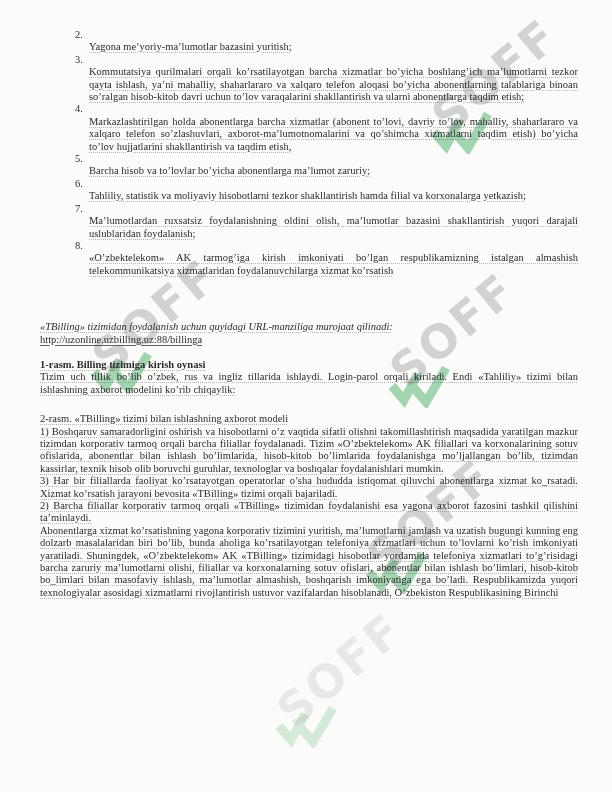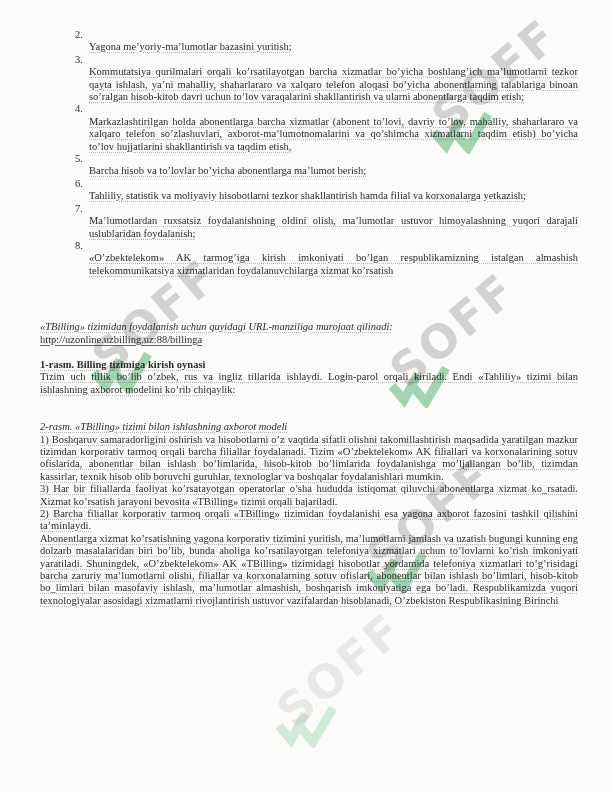--- a/index.html
+++ b/index.html
@@ -46,21 +46,21 @@
     text-underline-offset:2px;
   }
   .url{
     text-decoration:underline;
     text-decoration-style:solid;
     text-decoration-color:rgba(60,60,60,0.8);
     text-underline-offset:2px;
   }
   .gap-large{margin-top:44px;font-style:italic;}
   .gap-med{margin-top:13px;font-weight:bold;}
-  .gap-fig{margin-top:25px;font-style:italic;}
+  .gap-fig{margin-top:17px;}
 </style>
 </head>
 <body>
 
 <div class="page">
 
   <div class="wm-layer">
     <div class="wm" style="left:430px;top:8px;">
       <svg class="wm-check" width="62" height="46" viewBox="0 0 62 46">
         <path d="M4 24 L16 38 L30 12"></path>
@@ -103,27 +103,27 @@
     <div class="num">2.</div>
     <div class="li-text t">Yagona me’yoriy-ma’lumotlar bazasini yuritish;</div>
 
     <div class="num">3.</div>
     <div class="li-text t">Kommutatsiya qurilmalari orqali ko’rsatilayotgan barcha xizmatlar    bo’yicha boshlang’ich ma’lumotlarni tezkor qayta ishlash, ya’ni mahalliy, shaharlararo va xalqaro telefon aloqasi bo’yicha abonentlarning talablariga binoan so’ralgan hisob-kitob davri uchun to’lov varaqalarini shakllantirish va ularni abonentlarga taqdim etish;</div>
 
     <div class="num">4.</div>
     <div class="li-text t">Markazlashtirilgan holda abonentlarga barcha xizmatlar (abonent to’lovi, davriy to’lov, mahalliy, shaharlararo va xalqaro telefon so’zlashuvlari, axborot-ma’lumotnomalarini va qo’shimcha xizmatlarni taqdim etish) bo’yicha to’lov hujjatlarini shakllantirish va taqdim etish,</div>
 
     <div class="num">5.</div>
-    <div class="li-text t">Barcha hisob va to’lovlar bo’yicha abonentlarga ma’lumot berish;</div>
+    <div class="li-text t">Barcha hisob va to’lovlar bo’yicha abonentlarga ma’lumot zaruriy;</div>
 
     <div class="num">6.</div>
     <div class="li-text t">Tahliliy, statistik va moliyaviy hisobotlarni tezkor shakllantirish    hamda filial va korxonalarga yetkazish;</div>
 
     <div class="num">7.</div>
-    <div class="li-text t">Ma’lumotlardan ruxsatsiz foydalanishning oldini olish, ma’lumotlar    ustuvor himoyalashning yuqori darajali uslublaridan foydalanish;</div>
+    <div class="li-text t">Ma’lumotlardan ruxsatsiz foydalanishning oldini olish, ma’lumotlar    bazasini shakllantirish yuqori darajali uslublaridan foydalanish;</div>
 
     <div class="num">8.</div>
     <div class="li-text t">«O’zbektelekom» AK tarmog’iga kirish imkoniyati bo’lgan    respublikamizning istalgan almashish telekommunikatsiya xizmatlaridan foydalanuvchilarga xizmat ko’rsatish</div>
 
     <div class="para t gap-large">«TBilling» tizimidan foydalanish uchun quyidagi URL-manziliga murojaat qilinadi:</div>
     <div class="para url">http://uzonline.uzbilling.uz:88/billinga</div>
 
     <div class="para t gap-med">1-rasm. Billing tizimiga kirish oynasi</div>
     <div class="para t">Tizim uch tillik bo’lib o’zbek, rus va ingliz tillarida ishlaydi. Login-parol orqali kiriladi. Endi «Tahliliy» tizimi bilan ishlashning axborot modelini ko’rib chiqaylik:</div>
 

